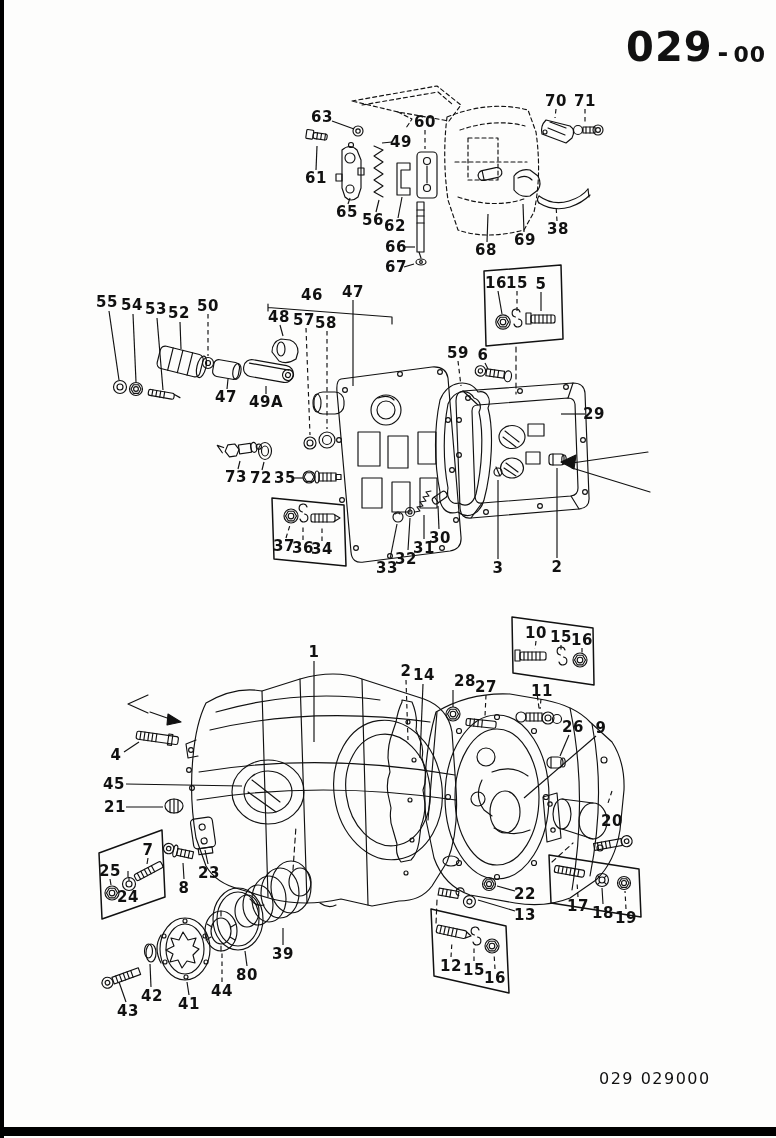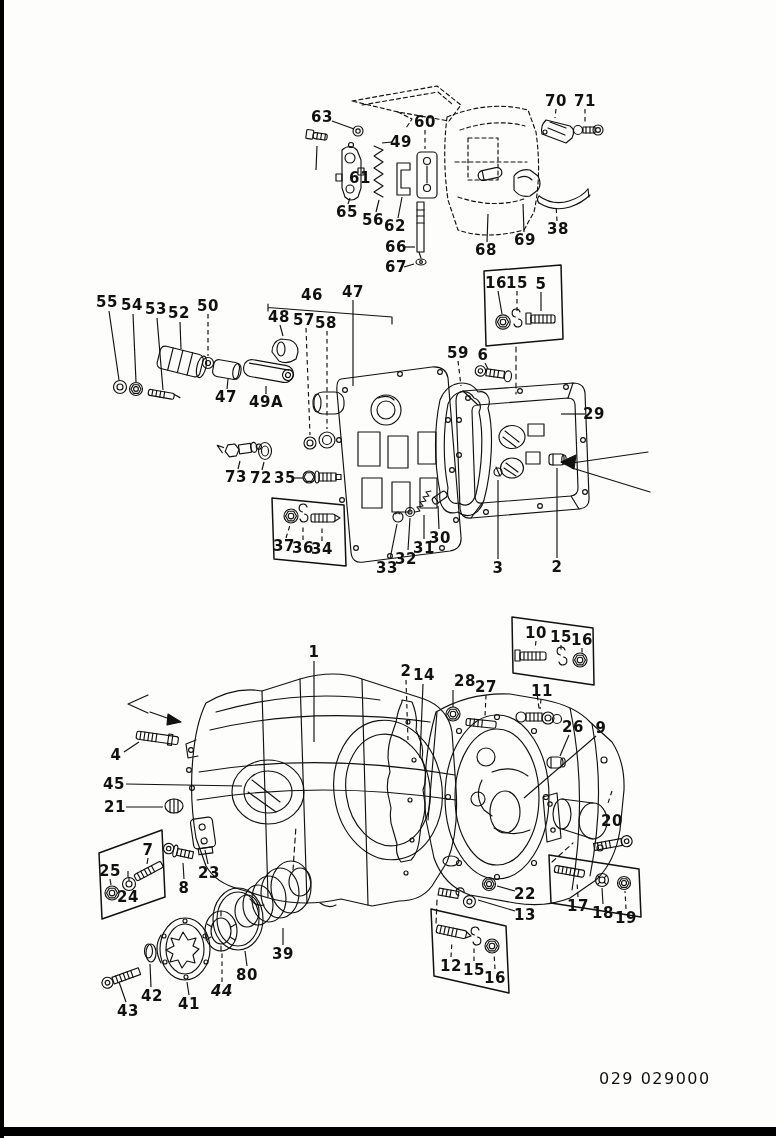--- a/index.html
+++ b/index.html
@@ -18,20 +18,25 @@
            white-space:nowrap;letter-spacing:.5px;}
 </style>
 </head>
 <body>
 
 <div class="page">
 
   <div class="edge-left"></div>
   <div class="edge-bottom"></div>
 
+  <div class="header">
+    <span class="code">029</span>
+    <span class="sep">-</span>
+    <span class="suffix">00</span>
+  </div>
 
   <svg class="art" viewBox="0 0 776 1138">
     <g stroke="#111" fill="none" stroke-width="1.15" stroke-linecap="round" stroke-linejoin="round">
 
       <g stroke-dasharray="4 3">
         <path d="M352,101 L437,86 L461,105 L449,121 L398,112 Z"></path>
         <path d="M362,105 L438,92 L452,104"></path>
         <path d="M398,112 l14,7 l-6,9"></path>
       </g>
       <g>
@@ -607,21 +612,21 @@
       <line x1="222" y1="982" x2="222" y2="953" stroke-dasharray="4.5 3.5"></line>
       <line x1="247" y1="966" x2="245" y2="951"></line>
       <line x1="283" y1="945" x2="283" y2="928"></line>
       <line x1="451" y1="957" x2="452" y2="941" stroke-dasharray="4.5 3.5"></line>
       <line x1="474" y1="961" x2="474" y2="947" stroke-dasharray="4.5 3.5"></line>
       <line x1="495" y1="969" x2="494" y2="953" stroke-dasharray="4.5 3.5"></line>
     </svg>
 
   <div id="callouts">
       <div class="callout" style="left: 322px; top: 117px;">63</div>
-      <div class="callout" style="left: 316px; top: 178px; margin-left: 44px;">61</div>
+      <div class="callout" style="left: 316px; top: 178px;">61</div>
       <div class="callout" style="left: 347px; top: 212px;">65</div>
       <div class="callout" style="left: 373px; top: 220px;">56</div>
       <div class="callout" style="left: 395px; top: 226px;">62</div>
       <div class="callout" style="left: 401px; top: 142px;">49</div>
       <div class="callout" style="left: 425px; top: 122px;">60</div>
       <div class="callout" style="left: 396px; top: 247px;">66</div>
       <div class="callout" style="left: 396px; top: 267px;">67</div>
       <div class="callout" style="left: 486px; top: 250px;">68</div>
       <div class="callout" style="left: 525px; top: 240px;">69</div>
       <div class="callout" style="left: 556px; top: 101px;">70</div>
@@ -678,21 +683,21 @@
       <div class="callout" style="left: 603px; top: 913px;">18</div>
       <div class="callout" style="left: 626px; top: 918px;">19</div>
       <div class="callout" style="left: 110px; top: 871px;">25</div>
       <div class="callout" style="left: 128px; top: 897px;">24</div>
       <div class="callout" style="left: 148px; top: 850px;">7</div>
       <div class="callout" style="left: 184px; top: 888px;">8</div>
       <div class="callout" style="left: 209px; top: 873px;">23</div>
       <div class="callout" style="left: 128px; top: 1011px;">43</div>
       <div class="callout" style="left: 152px; top: 996px;">42</div>
       <div class="callout" style="left: 189px; top: 1004px; text-align: center;">41</div>
-      <div class="callout" style="left: 222px; top: 991px; font-style: italic;">44</div>
+      <div class="callout" style="left: 222px; top: 991px;">44</div>
       <div class="callout" style="left: 247px; top: 975px;">80</div>
       <div class="callout" style="left: 283px; top: 954px;">39</div>
       <div class="callout" style="left: 451px; top: 966px;">12</div>
       <div class="callout" style="left: 474px; top: 970px;">15</div>
       <div class="callout" style="left: 495px; top: 978px;">16</div>
     </div>
 
   <div class="footer">029  029000</div>
 </div>
 

